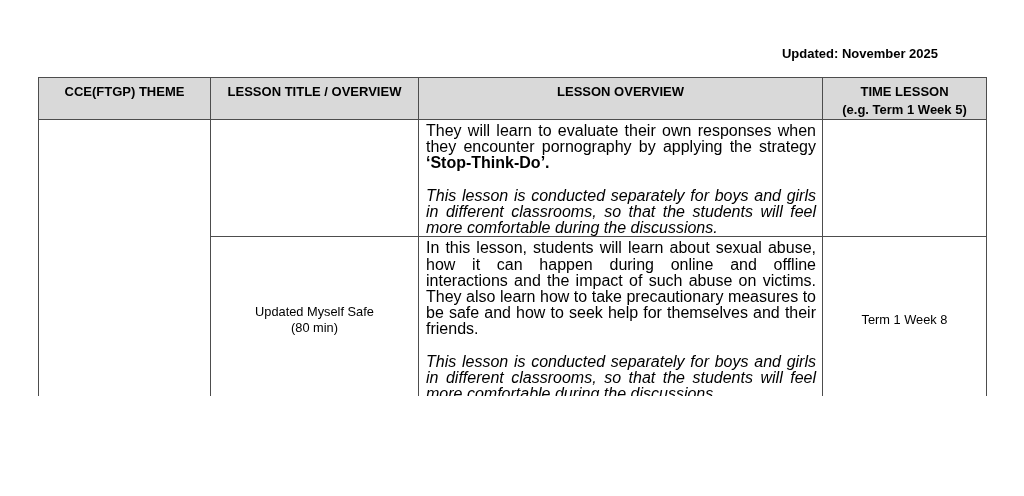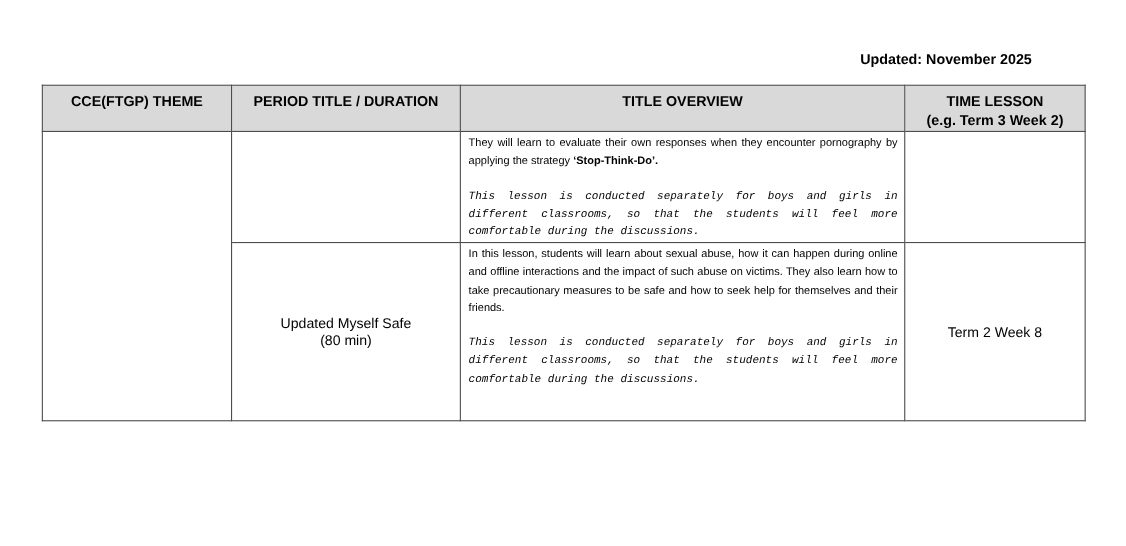--- a/index.html
+++ b/index.html
@@ -51,26 +51,26 @@
     font-weight: bold;
     text-align: center;
     vertical-align: top;
     padding-top: 5px !important;
     line-height: 18px;
   }
   td.overview-cell {
     vertical-align: top;
     text-align: justify;
     text-justify: inter-word;
-    font-size: 10px;
+    font-size: 16px;
     line-height: 16.2px;
     padding: 3px 6px 0 7px !important;
   }
   td.overview-cell p { margin: 0; }
-  td.overview-cell p.second { margin-top: 16.2px; font-family: Liberation Mono, monospace; }
+  td.overview-cell p.second { margin-top: 16.2px; }
   td.overview-cell p.italic { font-style: italic; }
   td.center-cell {
     vertical-align: middle;
     text-align: center;
     font-size: 12.8px;
     line-height: 16.2px;
   }
   .nowrap { white-space: nowrap; }
 </style>
 </head>
@@ -83,25 +83,25 @@
   <table class="lesson-table">
     <colgroup>
       <col style="width:172px">
       <col style="width:208px">
       <col style="width:404px">
       <col style="width:164px">
     </colgroup>
     <thead>
       <tr class="header-row">
         <th>CCE(FTGP) THEME</th>
-        <th>PERIOD TITLE / DURATION</th>
-        <th>TITLE OVERVIEW</th>
+        <th>LESSON TITLE / OVERVIEW</th>
+        <th>LESSON OVERVIEW</th>
         <th>
           <div class="nowrap">TIME LESSON</div>
-          <div class="nowrap">(e.g. Term 3 Week 2)</div>
+          <div class="nowrap">(e.g. Term 1 Week 5)</div>
         </th>
       </tr>
     </thead>
     <tbody>
       <tr class="body-row-1">
         <td rowspan="2" class="center-cell"></td>
         <td class="center-cell"></td>
         <td class="overview-cell">
           <p><span>They will learn to evaluate their own responses when they encounter pornography by applying the strategy </span><strong>‘Stop-Think-Do’.</strong></p>
           <p class="second italic">This lesson is conducted separately for boys and girls in different classrooms, so that the students will feel more comfortable during the discussions.</p>
@@ -110,18 +110,18 @@
       </tr>
       <tr class="body-row-2">
         <td class="center-cell">
           <div>Updated Myself Safe</div>
           <div>(80 min)</div>
         </td>
         <td class="overview-cell">
           <p>In this lesson, students will learn about sexual abuse, how it can happen during online and offline interactions and the impact of such abuse on victims. They also learn how to take precautionary measures to be safe and how to seek help for themselves and their friends.</p>
           <p class="second italic">This lesson is conducted separately for boys and girls in different classrooms, so that the students will feel more comfortable during the discussions.</p>
         </td>
-        <td class="center-cell">Term 2 Week 8</td>
+        <td class="center-cell">Term 1 Week 8</td>
       </tr>
     </tbody>
   </table>
 
 </div>
 
 </body></html>

